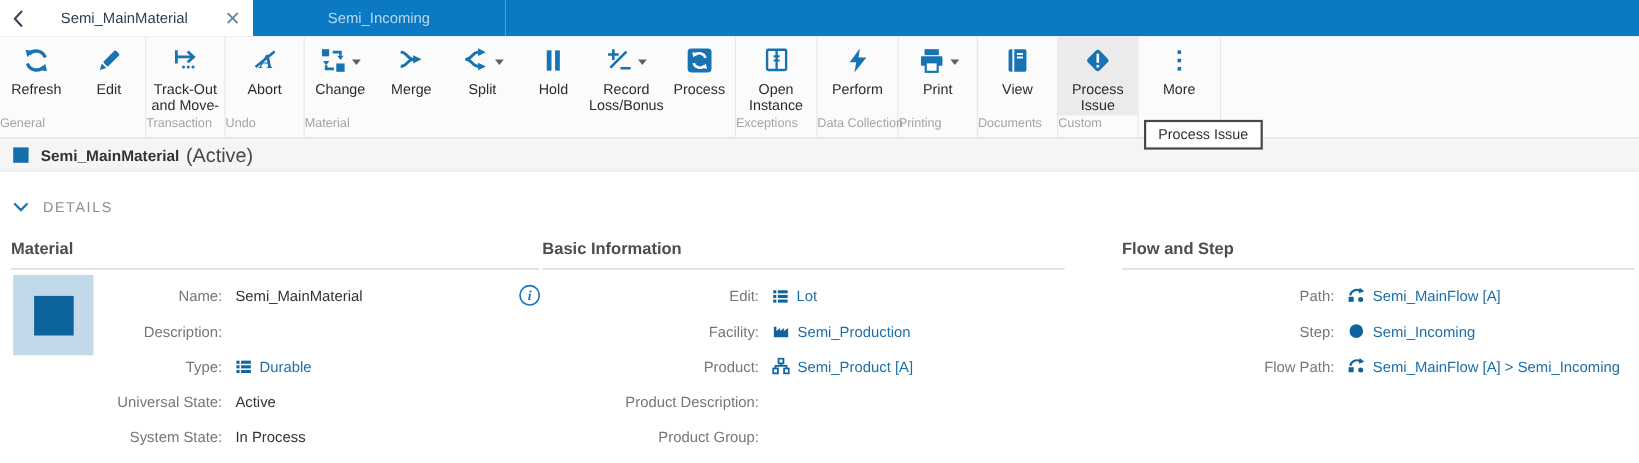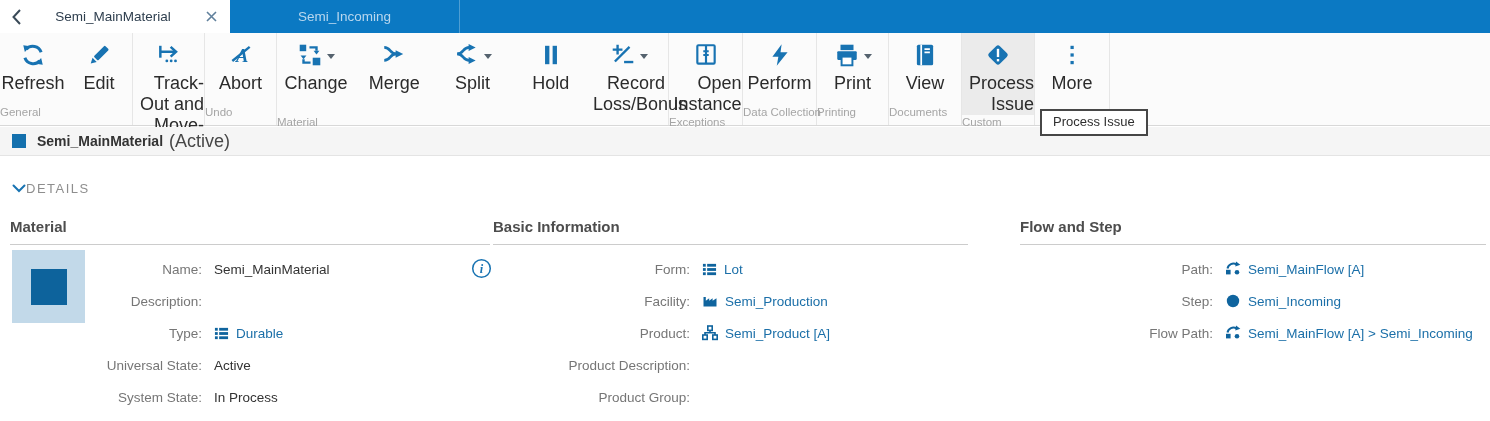--- a/index.html
+++ b/index.html
@@ -28,42 +28,42 @@
             background: #fbfbfb; border-bottom: 1px solid #d8d8d8; display: flex; }
   .rgroup { display: flex; flex-direction: column; border-right: 1px solid #e6e6e6; }
   .rgroup.nolabel .rgroup-label { visibility: hidden; }
   .rbuttons { flex: 1; display: flex; align-items: stretch; }
   .rbtn { flex: 1; display: flex; flex-direction: column; align-items: center;
           padding-top: 7px; cursor: pointer; }
   .rbtn.highlight { background: #ebebeb; }
   .ricon { height: 30px; display: flex; align-items: center; justify-content: center; gap: 4px; }
   .caret { width: 0; height: 0; border-left: 4px solid transparent;
            border-right: 4px solid transparent; border-top: 5px solid #55626e; margin-top: 2px; }
-  .rlbl { font-size: 18px; line-height: 1.18; color: #2b2b2b; text-align: right;
+  .rlbl { font-size: 13px; line-height: 1.18; color: #2b2b2b; text-align: center;
           margin-top: 3px; max-width: 72px; }
   .rgroup-label { height: 20px; text-align: left; font-size: 11.5px; color: #a5a5a5;
                   white-space: nowrap; padding-top: 1px; }
 
   
   .tooltip { position: absolute; left: 1040px; top: 109px; z-index: 50; background: #fff;
              border: 2px solid #474747; padding: 3px 11px 5px; font-size: 13px; color: #2f2f2f;
              white-space: nowrap; }
 
   
   .titlebar { position: absolute; top: 127px; left: 0; width: 1490px; height: 29px;
               background: #f5f5f5; border-bottom: 1px solid #e4e4e4;
               display: flex; align-items: center; padding-left: 12px; }
   .entity-square { width: 14px; height: 14px; background: #1470ad; margin-right: 11px; }
   .tb-title { font-size: 14px; font-weight: 700; color: #333; }
   .tb-state { font-size: 18px; color: #474747; margin-left: 6px; }
 
   
   .content { position: absolute; top: 156px; left: 0; width: 1490px; height: 265px; background: #fff; }
   .details-toggle { position: absolute; left: 12px; top: 25px; display: flex; align-items: center;
-                    cursor: pointer; }
+                    gap: 13px; cursor: pointer; }
   .details-text { font-size: 13px; color: #8e8e8e; letter-spacing: 1.5px; }
 
   .col { position: absolute; top: 62px; }
   .col-material { left: 10px; width: 480px; }
   .col-basic { left: 493px; width: 475px; }
   .col-flow { left: 1020px; width: 466px; }
   .col h3 { font-size: 15px; font-weight: 700; color: #4d4d4d; padding-bottom: 9px;
             border-bottom: 1px solid #cccccc; }
   .rows { margin-top: 8px; }
   .frow { height: 32px; display: flex; align-items: center; position: relative; }
@@ -232,20 +232,34 @@
         <span class="ricon">
           <svg viewBox="0 0 24 24" width="26" height="26" fill="none" stroke="#1873b2" stroke-width="2.2">
               <path d="M4.5 18 18 4.5"></path>
               <path d="M2.5 7h9 M7 2.5v9"></path>
               <path d="M13 18.5h8.5"></path>
             </svg>
           <span class="caret"></span>
         </span>
         <span class="rlbl">Record Loss/Bonus</span>
       </div>
+      <div class="rbtn">
+        <span class="ricon">
+          <svg viewBox="0 0 24 24" width="26" height="26">
+              <rect x="2" y="2" width="20" height="20" rx="3" fill="#1873b2"></rect>
+              <g fill="none" stroke="#fff" stroke-width="2.2">
+                <path d="M17 9.8A5.5 5.5 0 0 0 7.8 7.6"></path>
+                <path d="M7 14.2A5.5 5.5 0 0 0 16.2 16.4"></path>
+              </g>
+              <polygon points="5.8,5 10.3,5.8 6.8,9.4" fill="#fff"></polygon>
+              <polygon points="18.2,19 13.7,18.2 17.2,14.6" fill="#fff"></polygon>
+            </svg>
+        </span>
+        <span class="rlbl">Process</span>
+      </div>
     </div>
     <div class="rgroup-label">Material</div>
   </div>
 
   <div class="rgroup" style="width:74px">
     <div class="rbuttons">
       <div class="rbtn">
         <span class="ricon">
           <svg viewBox="0 0 24 24" width="26" height="26" fill="none" stroke="#1873b2" stroke-width="2">
               <rect x="4" y="3" width="16" height="17" rx="1"></rect>
@@ -403,21 +417,21 @@
         <span class="flabel">System State:</span>
         <span class="fvalue">In Process</span>
       </div>
     </div>
   </div>
 
   <div class="col col-basic">
     <h3>Basic Information</h3>
     <div class="rows">
       <div class="frow">
-        <span class="flabel">Form:</span>
+        <span class="flabel">Edit:</span>
         <span class="fvalue link">
           <span>
             <svg viewBox="0 0 16 16" width="15" height="15" fill="#0f649e">
                 <rect x="1" y="2" width="3" height="3"></rect>
                 <rect x="5.5" y="2" width="9.5" height="3"></rect>
                 <rect x="1" y="6.5" width="3" height="3"></rect>
                 <rect x="5.5" y="6.5" width="9.5" height="3"></rect>
                 <rect x="1" y="11" width="3" height="3"></rect>
                 <rect x="5.5" y="11" width="9.5" height="3"></rect>
               </svg>

